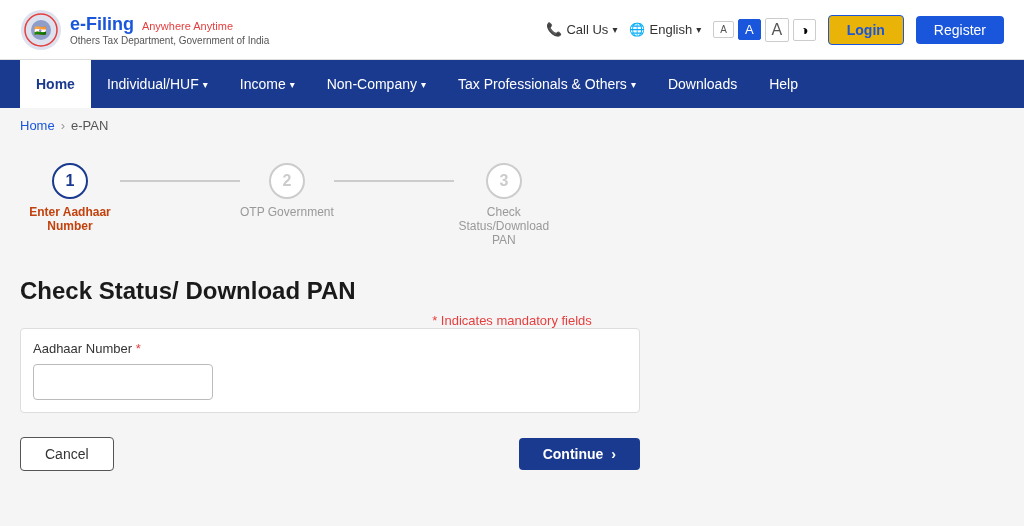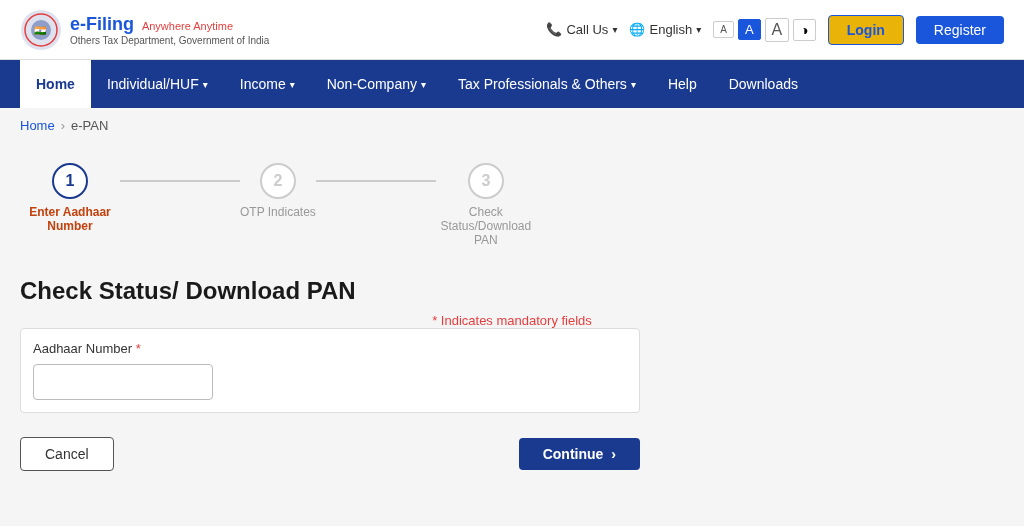--- a/index.html
+++ b/index.html
@@ -332,24 +332,24 @@
   </div>
   <div class="nav-item">
     <span>Non-Company</span>
     <span class="chevron">▾</span>
   </div>
   <div class="nav-item">
     <span>Tax Professionals &amp; Others</span>
     <span class="chevron">▾</span>
   </div>
   <div class="nav-item">
+    <span>Downloads</span>
+  </div>
+  <div class="nav-item">
     <span>Help</span>
-  </div>
-  <div class="nav-item">
-    <span>Downloads</span>
   </div>
 </nav>
 
 <div class="breadcrumb">
   <a href="#">Home</a>
   <span class="breadcrumb-sep">›</span>
   <span>e-PAN</span>
 </div>
 
 <div class="main">
@@ -361,21 +361,21 @@
         <span>1</span>
       </div>
       <div class="step-label active">Enter Aadhaar Number</div>
     </div>
     <div class="step-connector"></div>
 
     <div class="step">
       <div class="step-circle">
         <span>2</span>
       </div>
-      <div class="step-label">OTP Indicates</div>
+      <div class="step-label">OTP Government</div>
     </div>
     <div class="step-connector"></div>
 
     <div class="step">
       <div class="step-circle">
         <span>3</span>
       </div>
       <div class="step-label">Check Status/Download PAN</div>
     </div>
   </div>

